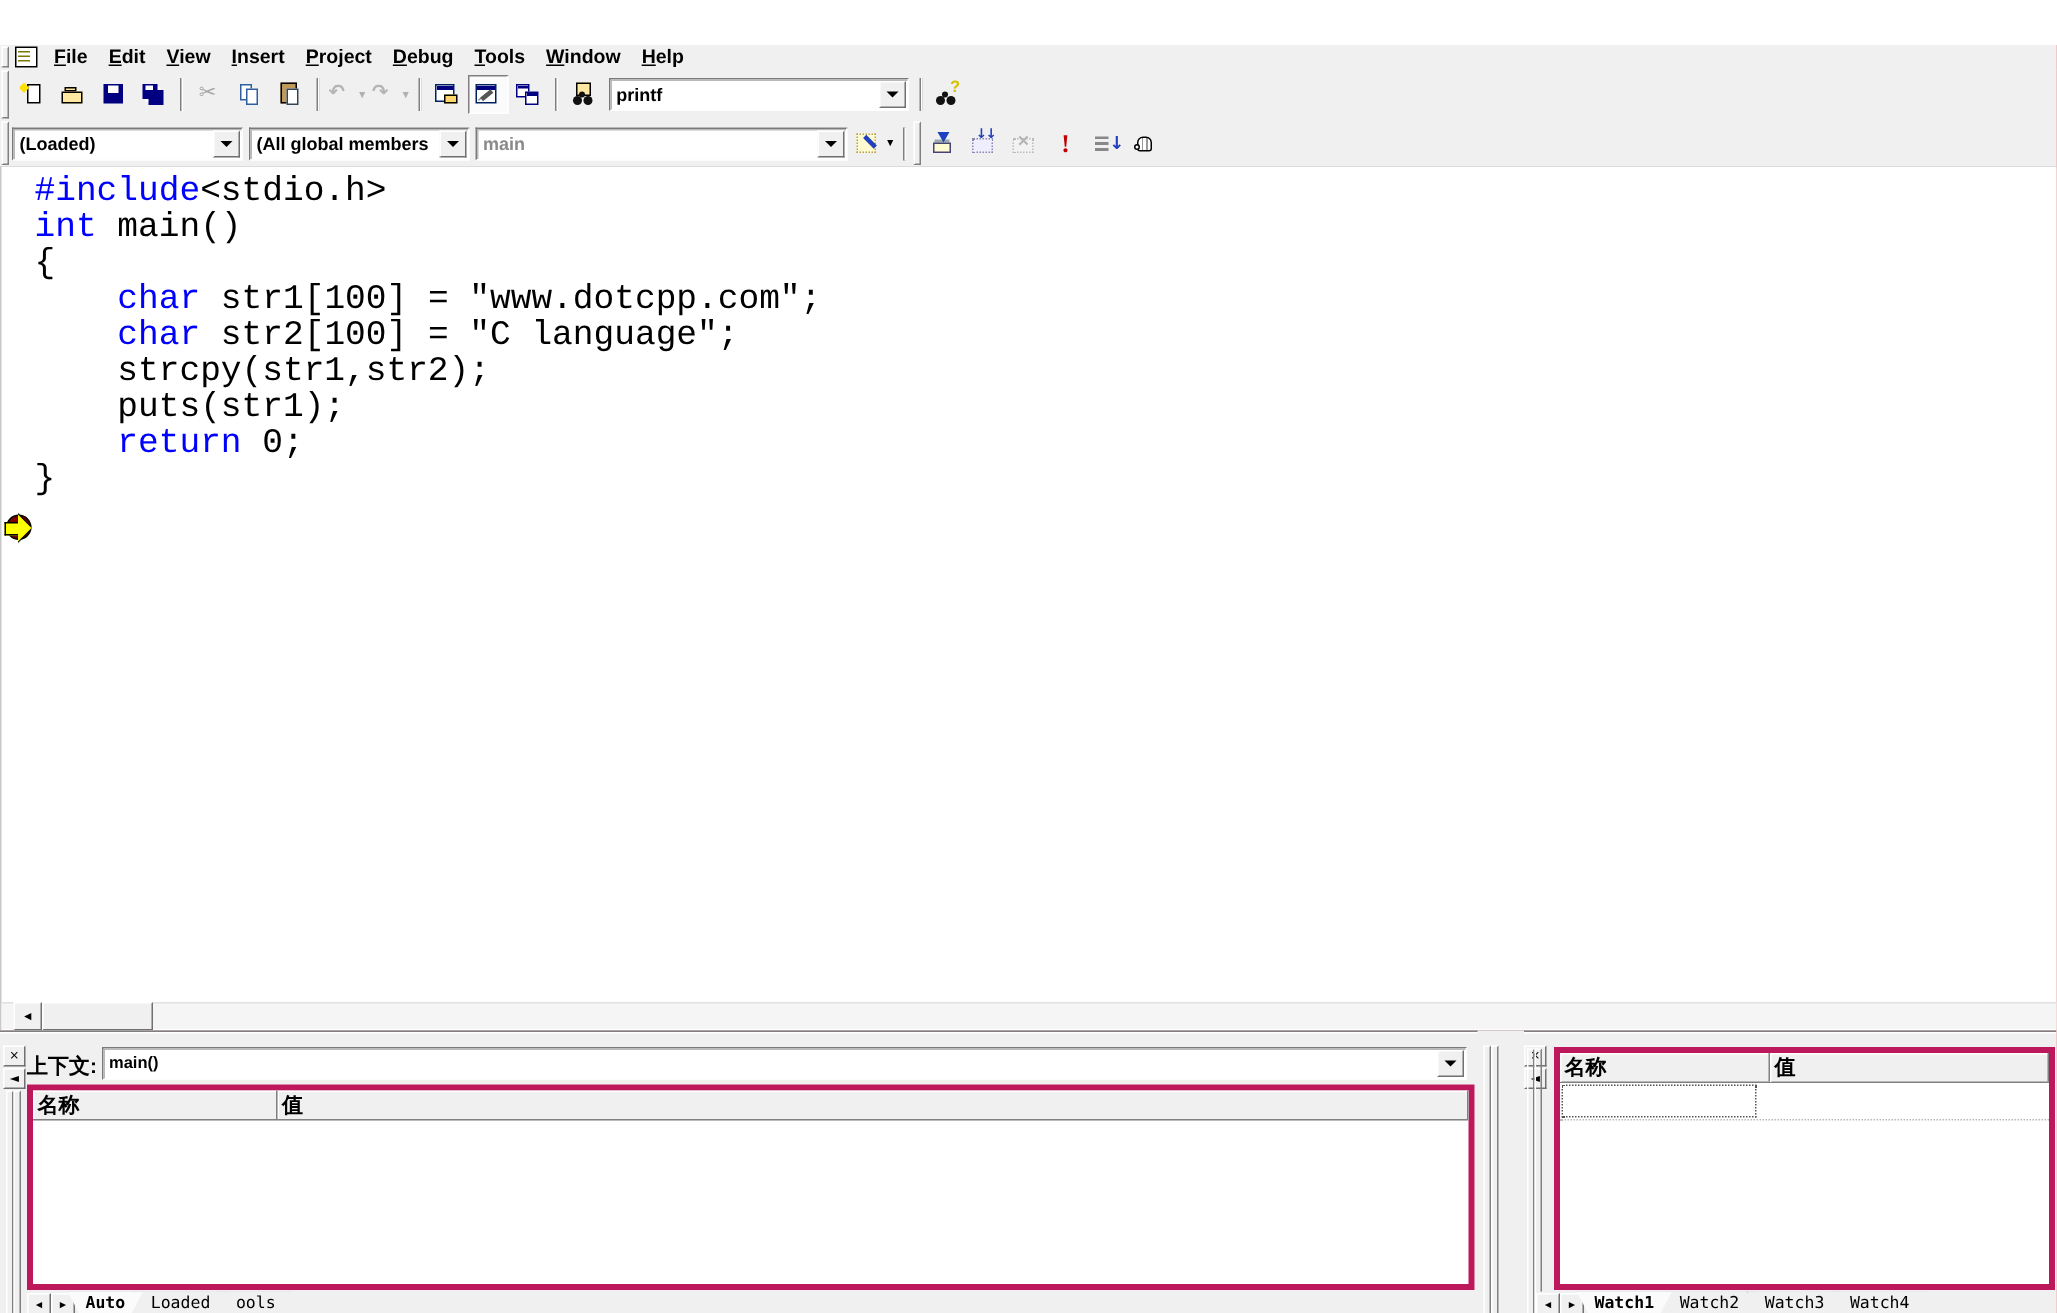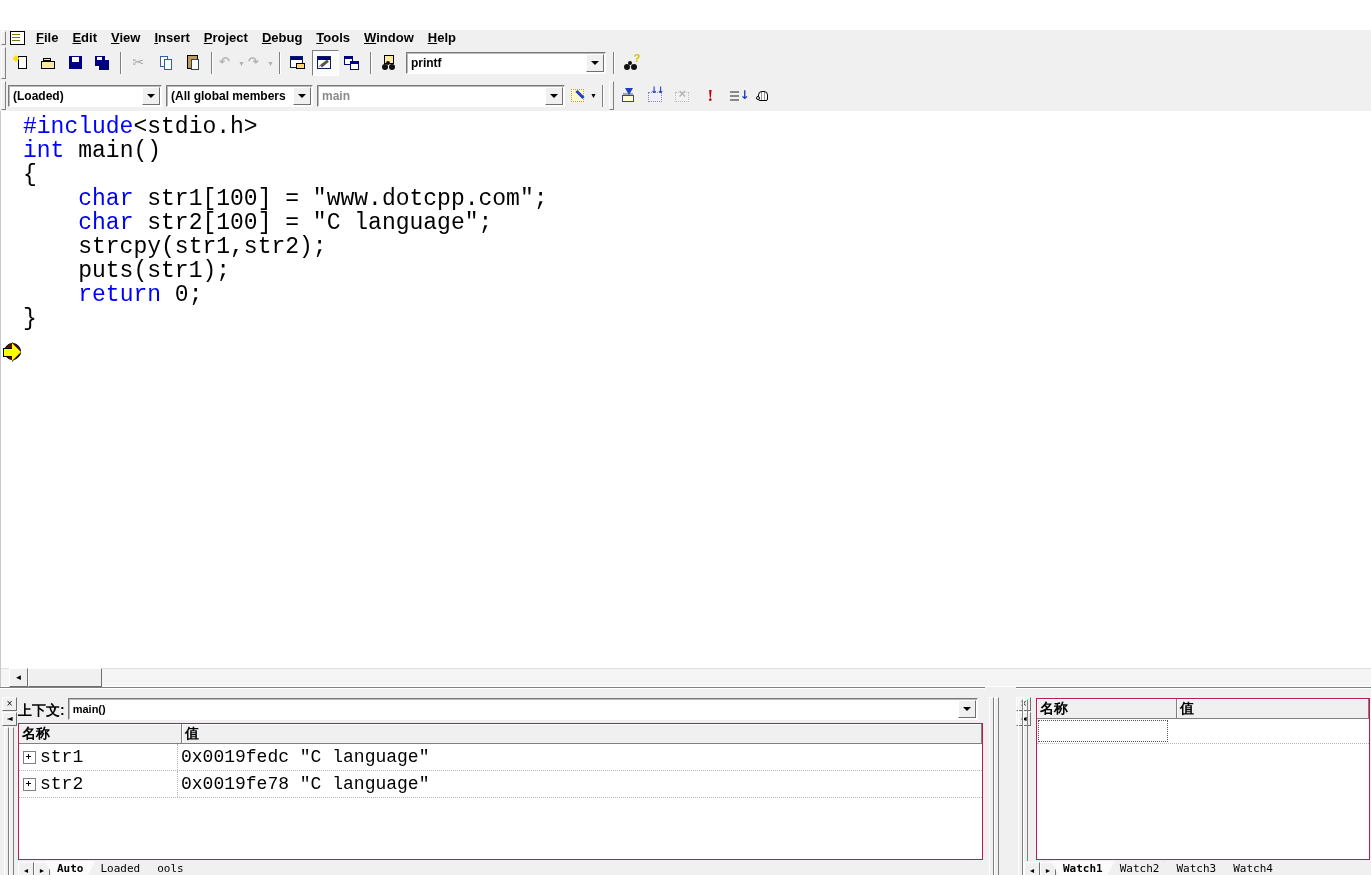--- a/index.html
+++ b/index.html
@@ -95,21 +95,21 @@
   #watch-panel{left:1016px;width:355px;}
   .mini-col{position:absolute;left:0;top:0;width:16px;height:100%;}
   .mini-btn{width:13px;height:12px;margin-bottom:1px;background:#f0f0f0;border:1px solid;border-color:#fff #707070 #707070 #fff;
         display:flex;align-items:center;justify-content:center;font-size:8px;line-height:8px;color:#000;font-family:"DejaVu Sans",sans-serif;}
   .panel .vgrip{position:absolute;left:2px;top:30px;bottom:2px;width:3px;border:1px solid;border-color:#fff #808080 #808080 #fff;}
   .panel .vgrip.g2{left:7px;}
   #ctx-row{position:absolute;left:16px;top:1px;right:6px;height:22px;display:flex;align-items:flex-end;}
   #ctx-label{font-size:14px;font-weight:700;margin-right:3px;white-space:nowrap;}
   #ctx-combo{flex:1;}
   #ctx-combo .val{font-weight:700;font-size:11px;}
-  .grid{position:absolute;left:16px;right:1px;background:#fff;border:1px solid #be185d;}
+  .grid{position:absolute;left:16px;right:1px;background:#fff;border:4px solid #be185d;}
   #vars-grid{top:26px;bottom:19px;}
   #watch-grid{top:1px;bottom:19px;left:20px;}
   .ghead{display:flex;height:19px;background:#f0f0f0;border-bottom:1px solid #808080;}
   .ghead .hc{font-size:14px;font-weight:700;padding:0 3px;border-right:1px solid #808080;box-shadow:inset 1px 1px 0 #fff;line-height:19px;}
   .grow{display:flex;height:26px;border-bottom:1px dotted #b8b8b8;font-family:"Liberation Mono","DejaVu Sans Mono",monospace;font-size:18px;}
   .grow .nc{display:flex;align-items:center;padding-left:2px;}
   .grow .vc{border-left:1px dotted #b8b8b8;padding-left:3px;display:flex;align-items:center;}
   .plusbox{width:11px;height:11px;border:1px solid #808080;margin:0 4px 0 2px;position:relative;background:#fff;flex:none;}
   .plusbox::before{content:"";position:absolute;left:2px;top:4px;width:5px;height:1px;background:#000;}
   .plusbox::after{content:"";position:absolute;left:4px;top:2px;width:1px;height:5px;background:#000;}
@@ -280,36 +280,20 @@
         <div class="combo" id="ctx-combo">
           <span class="val">main()</span>
           <span class="btn"></span>
         </div>
       </div>
       <div class="grid" id="vars-grid">
         <div class="ghead" id="vars-head">
             <div class="hc" style="width: 156px;">名称</div>
             <div class="hc" style="width: auto; flex: 1 1 0%;">值</div>
           </div>
-        <div id="vars-rows">
-            <div class="grow">
-              <div class="nc" style="width: 156px;">
-                <span class="plusbox"></span>
-                <span>str1</span>
-              </div>
-              <div class="vc" style="flex: 1 1 0%;">0x0019fedc ″C language″</div>
-            </div>
-            <div class="grow">
-              <div class="nc" style="width: 156px;">
-                <span class="plusbox"></span>
-                <span>str2</span>
-              </div>
-              <div class="vc" style="flex: 1 1 0%;">0x0019fe78 ″C language″</div>
-            </div>
-          </div>
       </div>
       <div class="tabbar">
         <span class="tab-arrows">
           <span class="sb-btn">◄</span>
           <span class="sb-btn">►</span>
         </span>
         <span id="vars-tabs" style="display:flex;">
             <span class="tab active">Auto</span>
             <span class="tab">Loaded</span>
             <span class="tab">ools</span>

